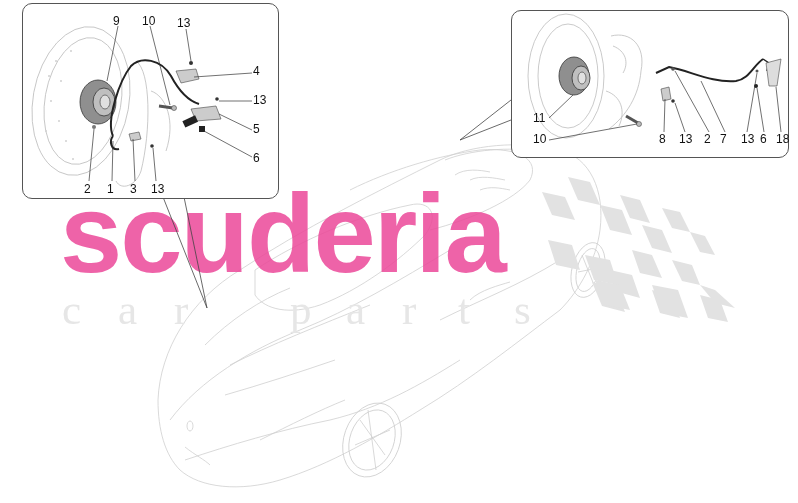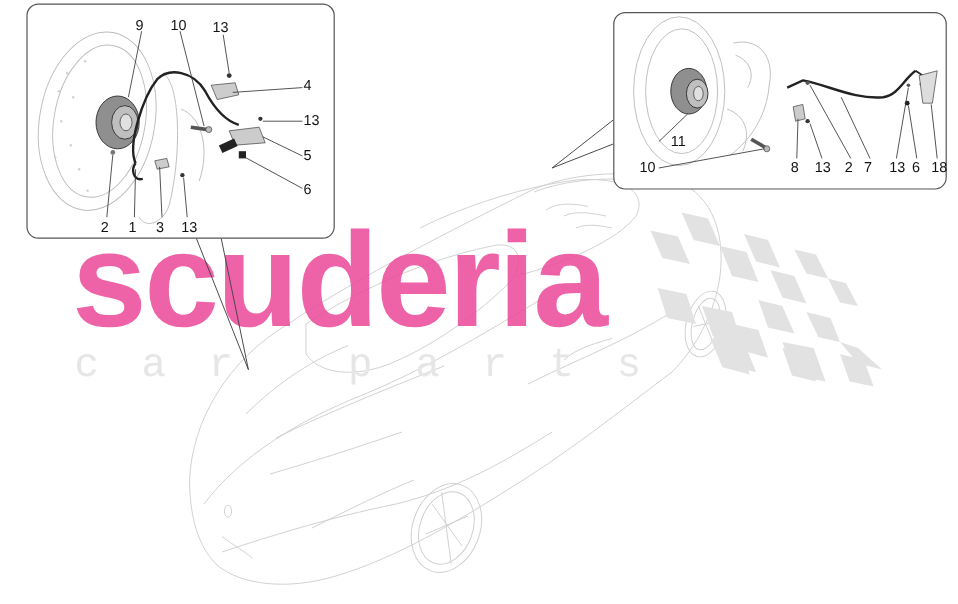--- a/index.html
+++ b/index.html
@@ -1,19 +1,19 @@
 <!DOCTYPE html>
 <html><head>
 <meta charset="utf-8">
 <style>
   html, body { margin:0; padding:0; background:#ffffff; }
   body { width:798px; height:503px; position:relative; overflow:hidden; font-family:"Liberation Sans", sans-serif; }
   .layer { position:absolute; left:0; top:0; width:798px; height:503px; }
   .wm-main { position:absolute; left:60px; top:178px; font-family:"Liberation Sans", sans-serif; font-weight:bold; font-size:112px; letter-spacing:-2px; line-height:1; color:#ec4899; opacity:0.85; }
-  .wm-sub { position:absolute; left:62px; top:288px; font-family:Liberation Mono, monospace; font-size:34px; line-height:1; color:#e6e6e6; }
+  .wm-sub { position:absolute; left:62px; top:288px; font-family:Liberation Serif, serif; font-size:43px; line-height:1; color:#e6e6e6; }
   .wm-sub span { display:inline-block; width:56px; }
   .callout { position:absolute; border:1px solid #555; border-radius:10px; background:#fff; }
   .callout-left { left:22px; top:3px; width:255px; height:194px; }
   .callout-right { left:511px; top:10px; width:276px; height:146px; }
   .lbl { position:absolute; font-family:"Liberation Sans", sans-serif; font-size:12px; color:#111; line-height:1; white-space:nowrap; }
 </style>
 </head>
 <body>
 
 <svg class="layer" viewBox="0 0 798 503" xmlns="http://www.w3.org/2000/svg">
@@ -198,21 +198,21 @@
   <div class="lbl" style="left:253px;top:94px;">13</div>
   <div class="lbl" style="left:253px;top:123px;">5</div>
   <div class="lbl" style="left:253px;top:152px;">6</div>
   <div class="lbl" style="left:84px;top:183px;">2</div>
   <div class="lbl" style="left:107px;top:183px;">1</div>
   <div class="lbl" style="left:130px;top:183px;">3</div>
   <div class="lbl" style="left:151px;top:183px;">13</div>
 </div>
 
 <div>
-  <div class="lbl" style="left:533px;top:112px;margin-left:26px;">11</div>
+  <div class="lbl" style="left:533px;top:112px;">11</div>
   <div class="lbl" style="left:533px;top:133px;">10</div>
   <div class="lbl" style="left:659px;top:133px;">8</div>
   <div class="lbl" style="left:679px;top:133px;">13</div>
   <div class="lbl" style="left:704px;top:133px;">2</div>
   <div class="lbl" style="left:720px;top:133px;">7</div>
   <div class="lbl" style="left:741px;top:133px;">13</div>
   <div class="lbl" style="left:760px;top:133px;">6</div>
   <div class="lbl" style="left:776px;top:133px;">18</div>
 </div>
 

